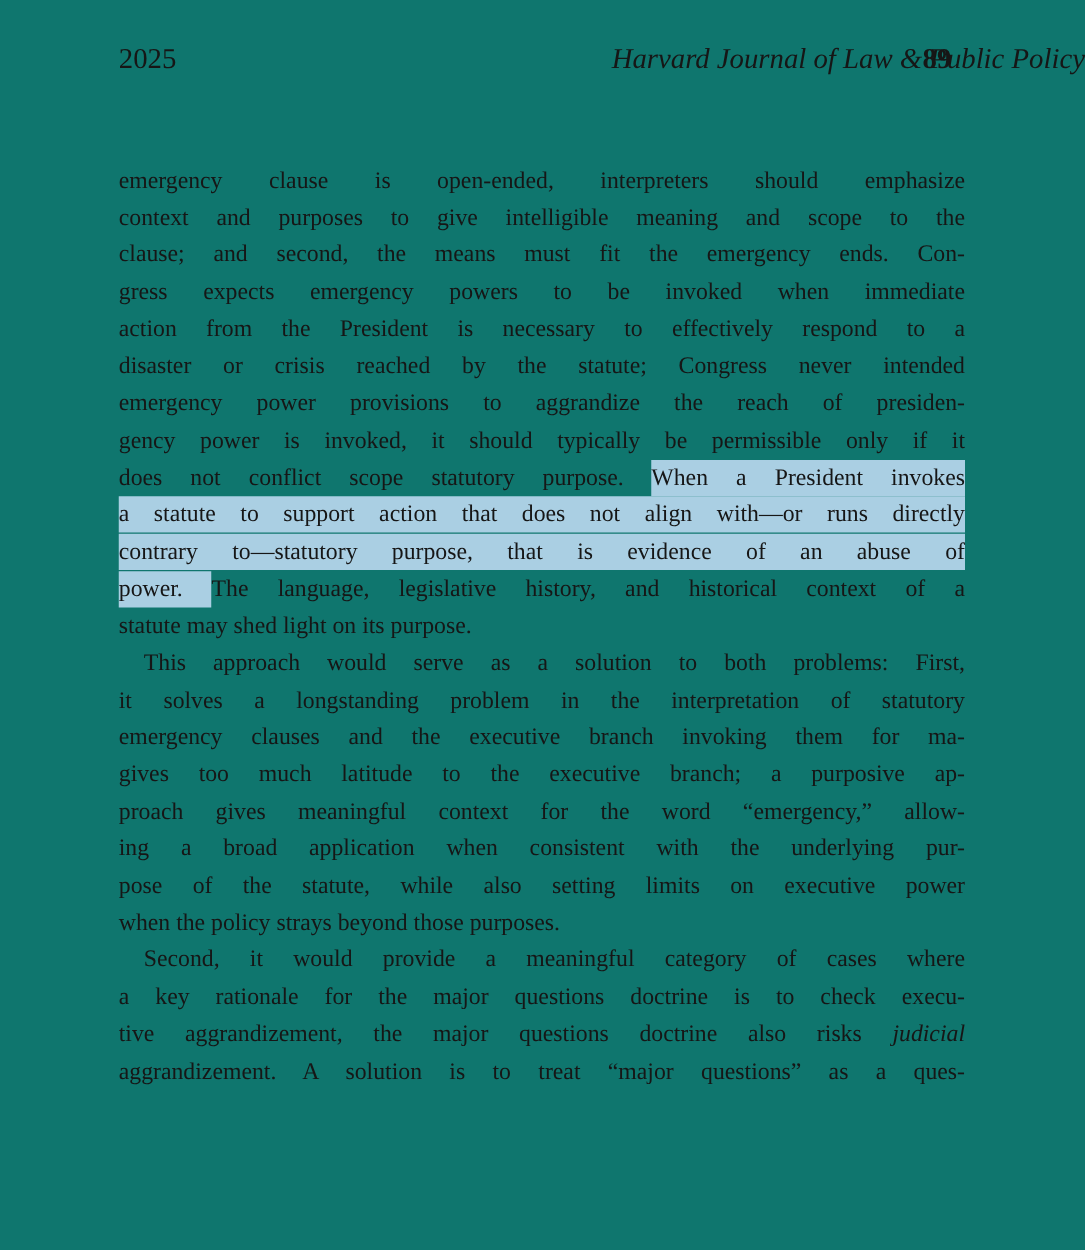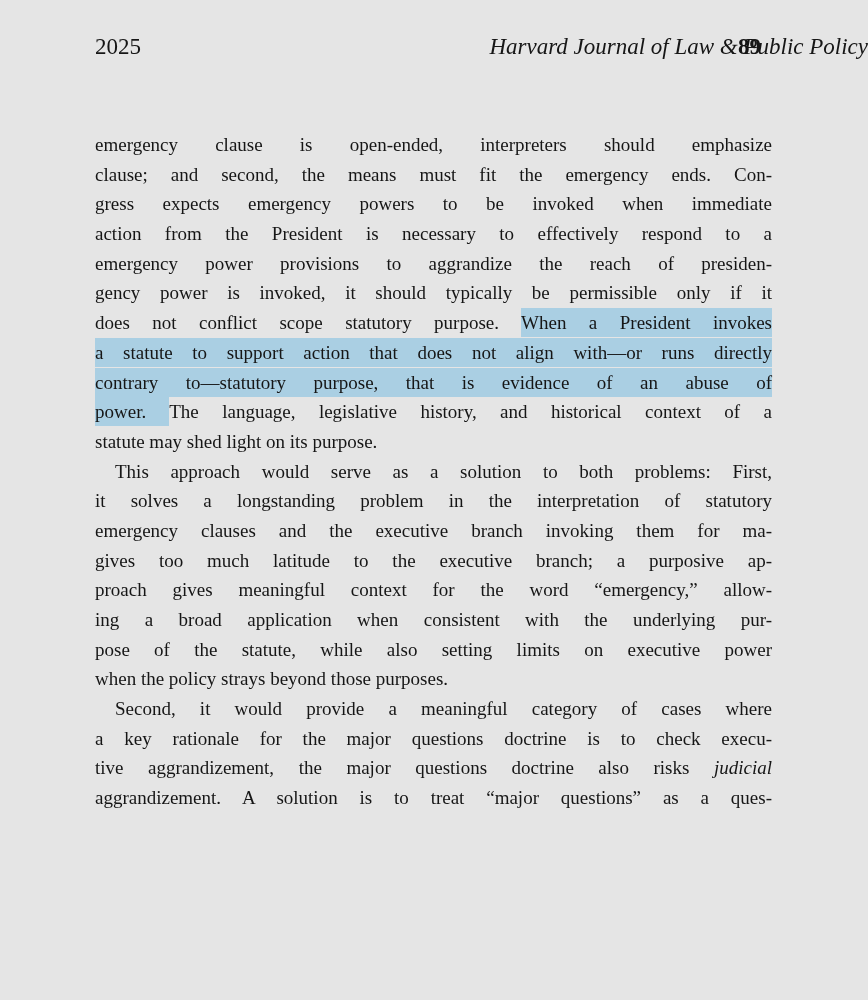--- a/index.html
+++ b/index.html
@@ -4,21 +4,21 @@
 <style>
   html, body {
     margin: 0;
     padding: 0;
     background: #ffffff;
   }
   .page {
     position: relative;
     width: 868px;
     height: 1000px;
-    background: #e5e5e5;
+    background: #0f766e;
     font-family: "Liberation Serif", serif;
     color: #161616;
     overflow: hidden;
   }
   .header {
     position: absolute;
     top: 31px;
     left: 0;
     width: 100%;
     height: 32px;
@@ -78,23 +78,25 @@
 <body>
 
 <div class="page">
   <div class="header">
     <span class="year">2025</span>
     <span class="journal">Harvard Journal of Law &amp; Public Policy</span>
     <span class="pagenum">89</span>
   </div>
   <div class="body-text">
       <div class="line"><span>emergency clause is open-ended, interpreters should emphasize</span></div>
+      <div class="line"><span>context and purposes to give intelligible meaning and scope to the</span></div>
       <div class="line"><span>clause; and second, the means must fit the emergency ends. Con-</span></div>
       <div class="line"><span>gress expects emergency powers to be invoked when immediate</span></div>
       <div class="line"><span>action from the President is necessary to effectively respond to a</span></div>
+      <div class="line"><span>disaster or crisis reached by the statute; Congress never intended</span></div>
       <div class="line"><span>emergency power provisions to aggrandize the reach of presiden-</span></div>
       <div class="line"><span>gency power is invoked, it should typically be permissible only if it</span></div>
       <div class="line"><span>does not conflict scope statutory purpose. </span><span class="hl">When a President invokes</span></div>
       <div class="line"><span class="hl">a statute to support action that does not align with—or runs directly</span></div>
       <div class="line"><span class="hl">contrary to—statutory purpose, that is evidence of an abuse of</span></div>
       <div class="line"><span class="hl">power. </span><span>The language, legislative history, and historical context of a</span></div>
       <div class="line no-justify"><span>statute may shed light on its purpose.</span></div>
       <div class="line indent"><span>This approach would serve as a solution to both problems: First,</span></div>
       <div class="line"><span>it solves a longstanding problem in the interpretation of statutory</span></div>
       <div class="line"><span>emergency clauses and the executive branch invoking them for ma-</span></div>

